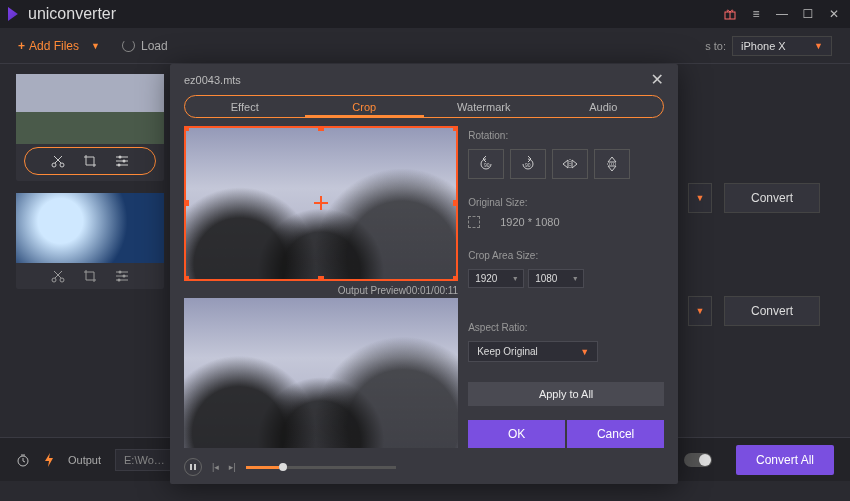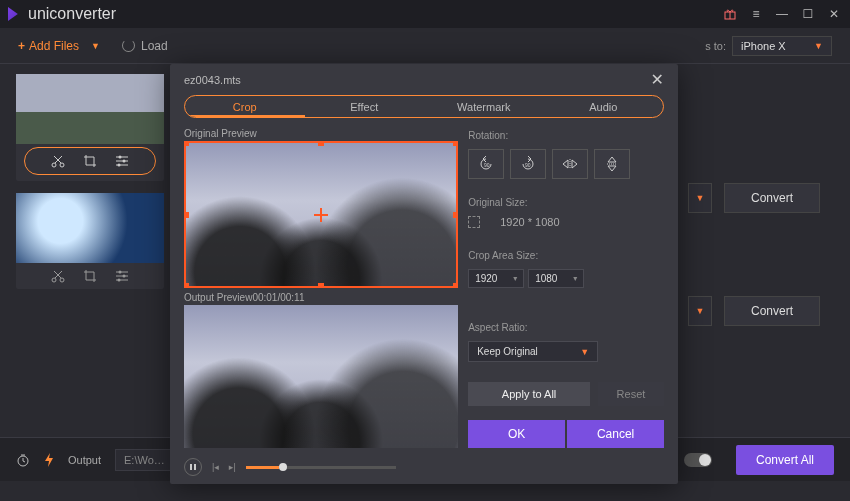--- a/index.html
+++ b/index.html
@@ -75,21 +75,21 @@
     linear-gradient(180deg,#959ab8 0%, #c4c7d8 40%, #a8aac0 100%);
   }
   .crop-handle { position:absolute; width:6px; height:6px; background:#ff5722; }
   .ch-tl{top:-3px;left:-3px}.ch-tr{top:-3px;right:-3px}.ch-bl{bottom:-3px;left:-3px}.ch-br{bottom:-3px;right:-3px}
   .ch-tm{top:-3px;left:50%;margin-left:-3px}.ch-bm{bottom:-3px;left:50%;margin-left:-3px}
   .ch-ml{left:-3px;top:50%;margin-top:-3px}.ch-mr{right:-3px;top:50%;margin-top:-3px}
   .crosshair { position:absolute; top:50%; left:50%; width:14px; height:14px; margin:-7px 0 0 -7px; }
   .crosshair::before,.crosshair::after{content:'';position:absolute;background:#ff5722;}
   .crosshair::before{left:6px;top:0;width:2px;height:14px;}
   .crosshair::after{top:6px;left:0;height:2px;width:14px;}
-  .output-label-row { display:flex; justify-content:flex-start; font-size:10px; color:#aaa; margin:4px 0 2px;}
+  .output-label-row { display:flex; justify-content:flex-end; font-size:10px; color:#aaa; margin:4px 0 2px;}
 
   .settings-col { flex:1; display:flex; flex-direction:column; gap:8px; font-size:11px; padding-top:4px;}
   .sec-label { color:#999; font-size:10px; }
   .rot-row { display:flex; gap:6px; }
   .rot-btn { width:36px; height:30px; border:1px solid #555; display:flex; align-items:center; justify-content:center; font-size:11px; color:#ccc; background:#3a3a42;}
   .size-line { display:flex; gap:20px; align-items:center; color:#aaa;}
   .fs-icon { width:12px;height:12px;border:1px dashed #888;}
   .crop-row { display:flex; gap:4px; align-items:center;}
   .num-field { background:#2e2e36; border:1px solid #4a4a52; padding:3px 6px; width:56px; font-size:10px; display:flex; justify-content:space-between; align-items:center; color:#ddd;}
   .num-field .chev { font-size:8px; color:#888;}
@@ -220,29 +220,28 @@
       <span>Convert</span>
     </div>
 
   <div class="modal">
     <div class="modal-header">
       <span>ez0043.mts</span>
       <div class="spacer"></div>
       <span class="close-x">✕</span>
     </div>
     <div class="tab-row">
+      <div class="etab">Effect</div>
       <div class="etab active">Crop</div>
-      <div class="etab">Effect</div>
       <div class="etab">Watermark</div>
       <div class="etab">Audio</div>
     </div>
 
     <div class="editor-body">
       <div class="preview-col">
-        <div class="plabel">Original Preview</div>
         <div class="preview-box original">
           <div class="tree-layer"></div>
           <div class="crosshair"></div>
           <span class="crop-handle ch-tl"></span>
           <span class="crop-handle ch-tm"></span>
           <span class="crop-handle ch-tr"></span>
           <span class="crop-handle ch-ml"></span>
           <span class="crop-handle ch-mr"></span>
           <span class="crop-handle ch-bl"></span>
           <span class="crop-handle ch-bm"></span>
@@ -309,21 +308,20 @@
         <div class="sec-label" style="margin-top:26px">Aspect Ratio:</div>
         <div class="aspect-field">
           <span>Keep Original</span>
           <span class="chev">▼</span>
         </div>
 
         <div class="gap-flex"></div>
 
         <div class="apply-row">
           <div class="apply-btn">Apply to All</div>
-          <div class="reset-btn">Reset</div>
         </div>
         <div class="okcancel-row">
           <div class="ok-btn">OK</div>
           <div class="cancel-btn">Cancel</div>
         </div>
       </div>
     </div>
 
     <div class="playbar">
       <span class="pb-btn">

